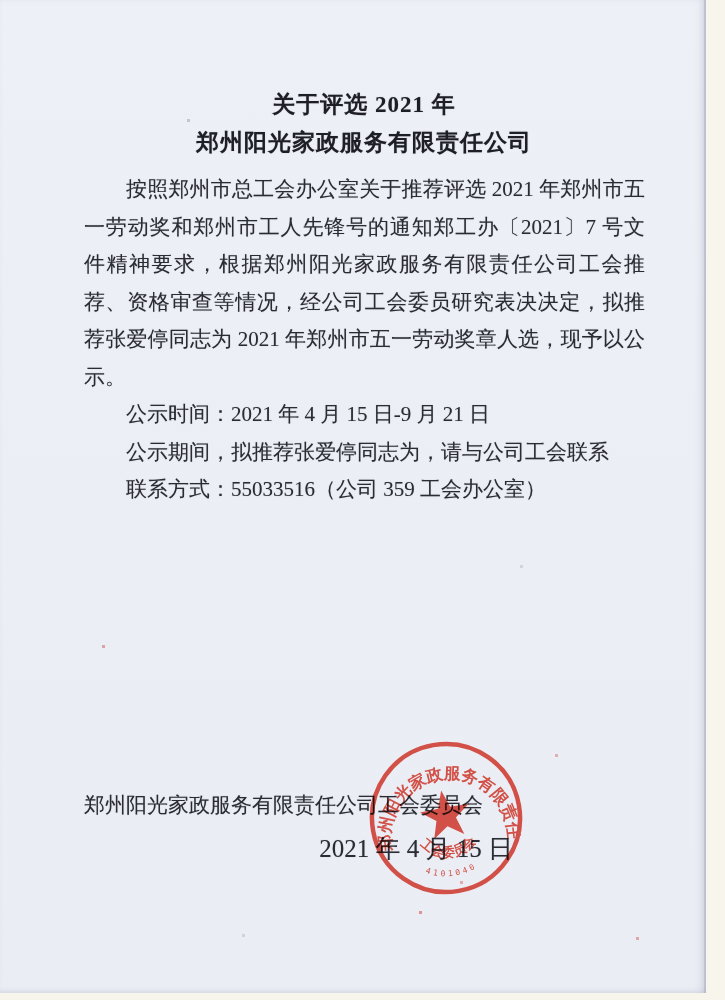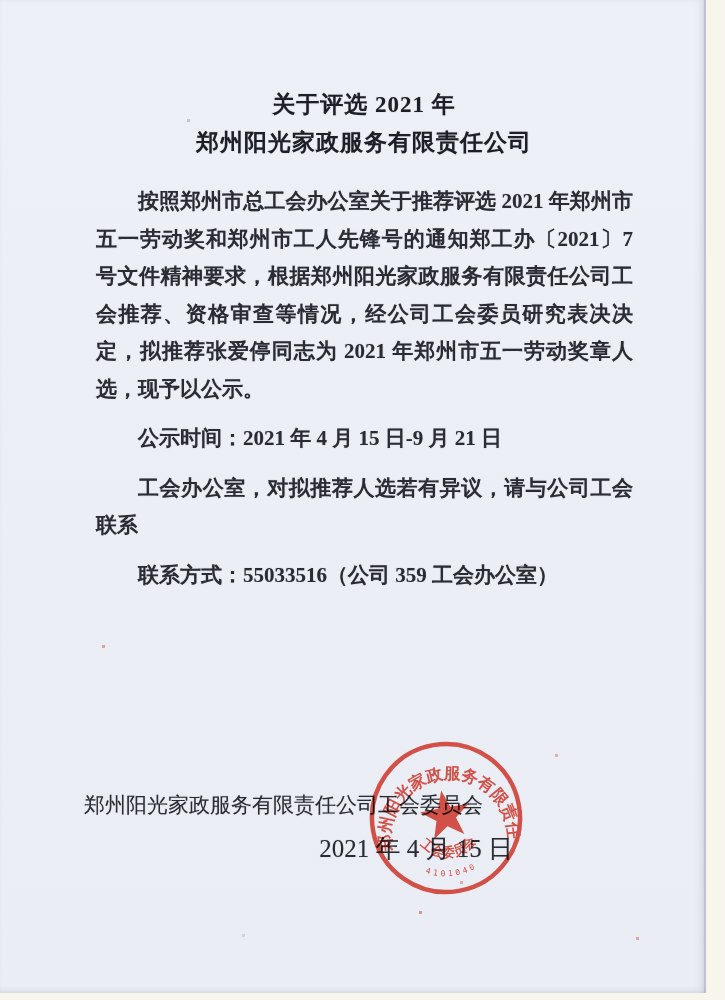--- a/index.html
+++ b/index.html
@@ -25,21 +25,21 @@
     font-size:23px;line-height:38px;letter-spacing:1px;
     text-shadow:0 0 1px rgba(30,31,40,.35);
   }
   
   .body-text{
     position:absolute;left:84px;top:171px;width:561px;
     font-size:21px;line-height:37.5px;color:#2b2c33;
     text-align:justify;text-justify:inter-ideograph;
     text-shadow:0 0 1px rgba(43,44,55,.30);
   }
-  .body-text p{margin:12px;text-indent:2em;font-weight:bold;}
+  .body-text p{margin:0;text-indent:2em;}
   .signature{
     position:absolute;left:84px;top:791px;width:561px;
     font-size:21px;color:#2b2c33;padding-right:32px;
     box-sizing:border-box;text-shadow:0 0 1px rgba(43,44,55,.30);
   }
   .sig-date{
     position:absolute;left:84px;top:832px;width:561px;
     font-size:25px;color:#2b2c33;text-align:right;padding-right:132px;
     box-sizing:border-box;text-shadow:0 0 1px rgba(43,44,55,.30);
   }
@@ -69,21 +69,21 @@
   <div class="paper">
 
     <div class="doc-title">
       <div>关于评选 2021 年</div>
       <div>郑州阳光家政服务有限责任公司</div>
     </div>
 
     <div class="body-text">
       <p>按照郑州市总工会办公室关于推荐评选 2021 年郑州市五一劳动奖和郑州市工人先锋号的通知郑工办〔2021〕7 号文件精神要求，根据郑州阳光家政服务有限责任公司工会推荐、资格审查等情况，经公司工会委员研究表决决定，拟推荐张爱停同志为 2021 年郑州市五一劳动奖章人选，现予以公示。</p>
       <p>公示时间：2021 年 4 月 15 日-9 月 21 日</p>
-      <p>工会办公室，对拟推荐人选若有异议，请与公司工会联系</p>
+      <p>公示期间，拟推荐张爱停同志为，请与公司工会联系</p>
       <p>联系方式：55033516（公司 359 工会办公室）</p>
     </div>
 
     <div class="signature">郑州阳光家政服务有限责任公司工会委员会</div>
     <div class="sig-date">2021 年 4 月 15 日</div>
 
     <div class="seal">
       <svg viewBox="0 0 164 164" xmlns="http://www.w3.org/2000/svg">
         <defs>
           <path id="arcTop" d="M 23.6,110.5 A 59,59 0 1 1 140.4,110.5" fill="none"></path>

